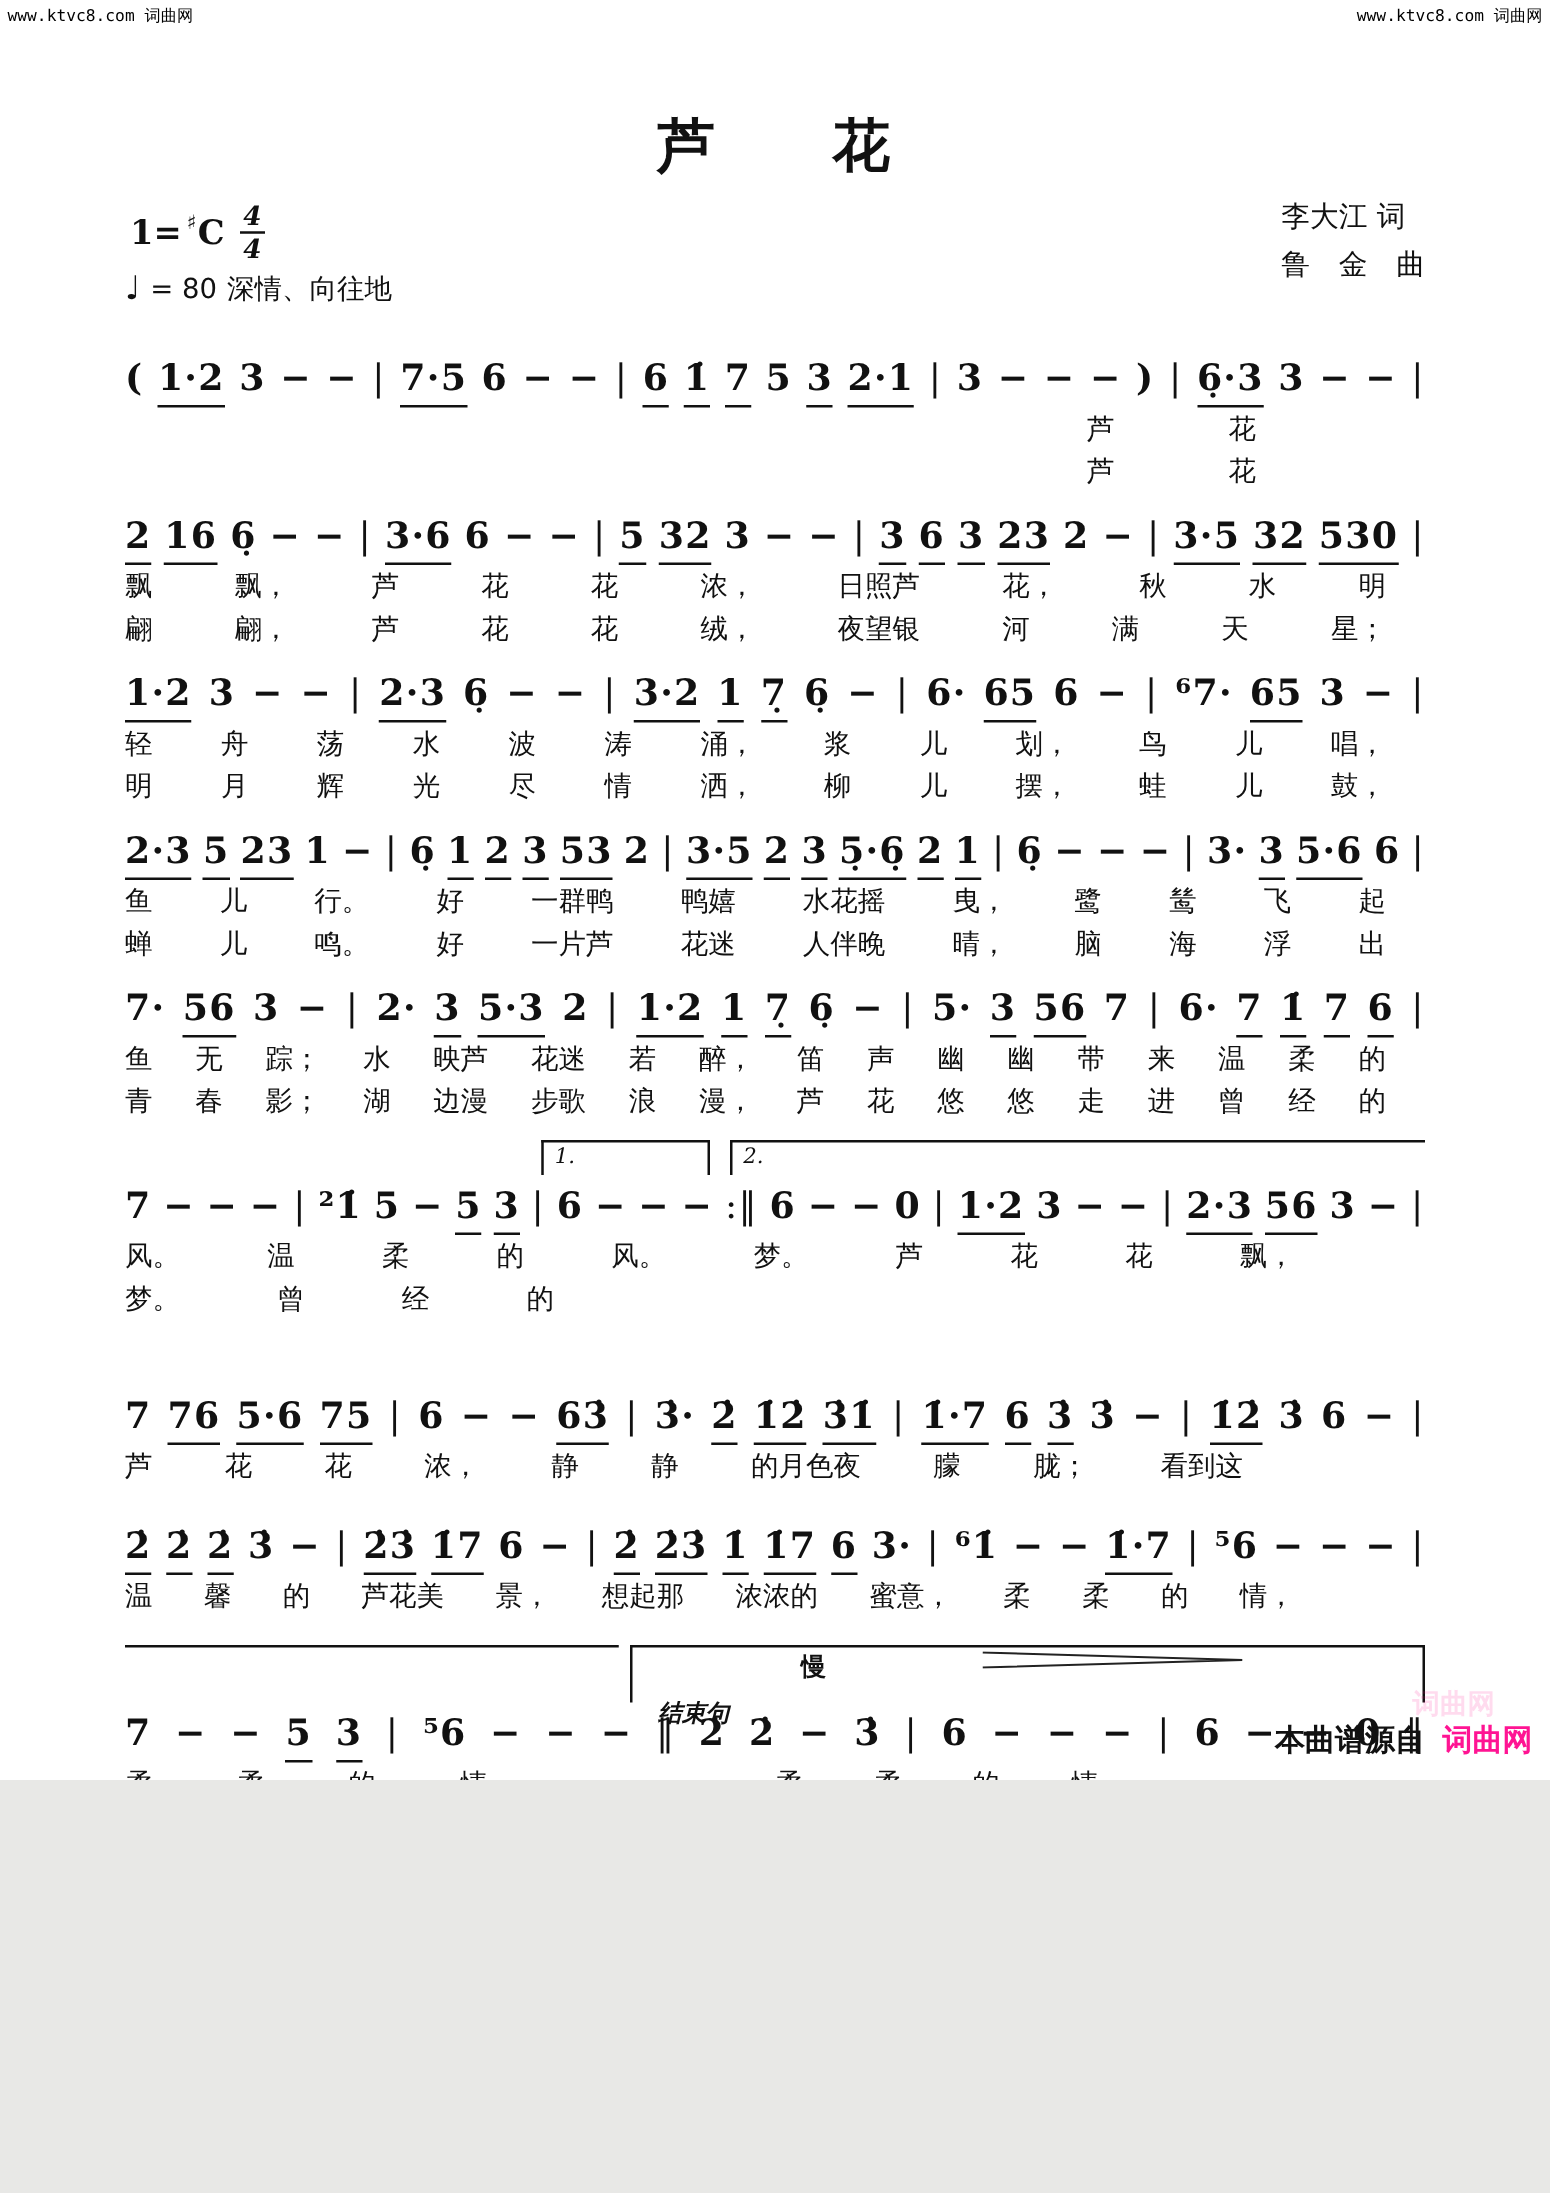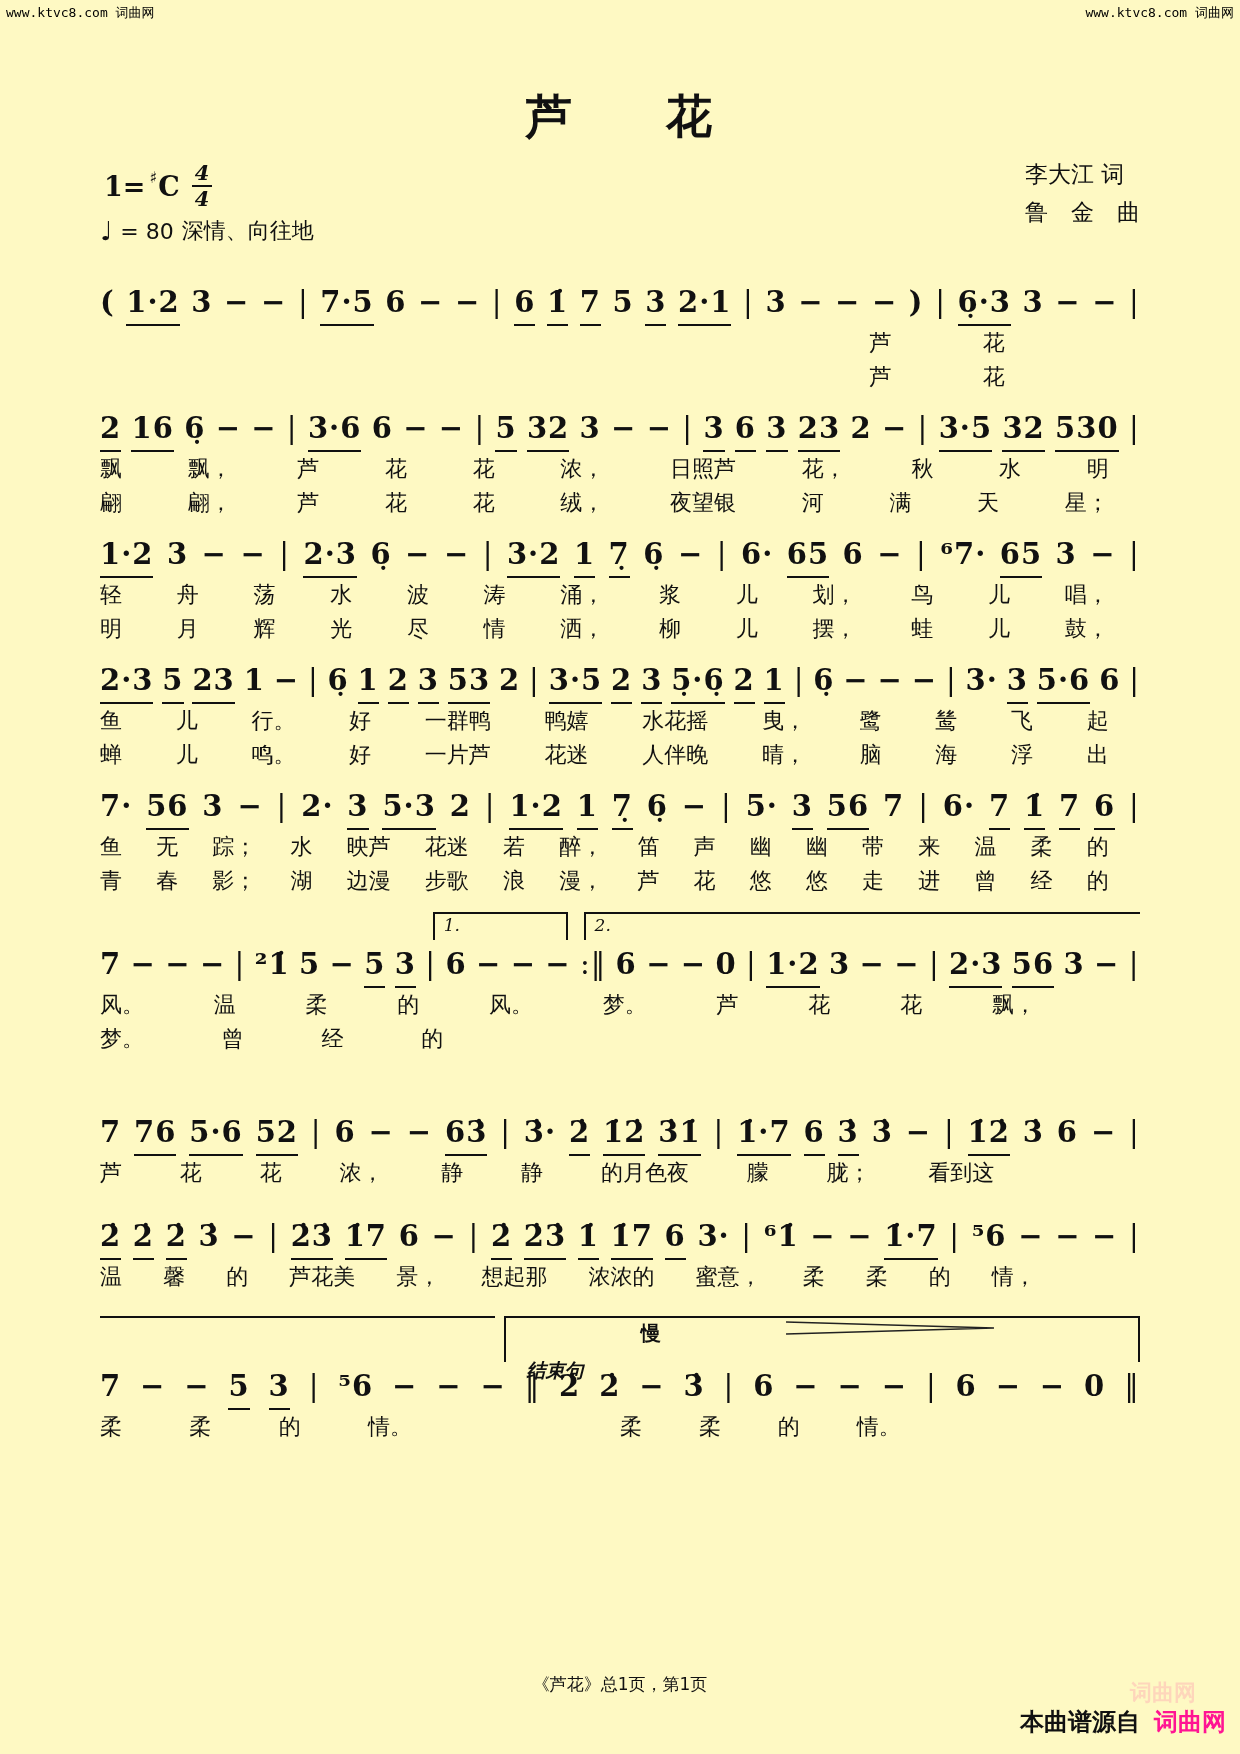--- a/index.html
+++ b/index.html
@@ -1,16 +1,16 @@
 <!DOCTYPE html>
 <html><head>
 <meta charset="utf-8">
 <style>
   html,body{margin:0;padding:0;background:#e8e8e6;}
-  .page{position:relative;width:1240px;height:1754px;margin:0 auto;background:#fef9c3;color:#111;
+  .page{position:relative;width:1240px;height:1424px;margin:0 auto;background:#ffffff;color:#111;
         font-family:"DejaVu Sans",sans-serif;overflow:hidden;}
   .wm{position:absolute;top:4px;font-family:"DejaVu Sans Mono",monospace;font-size:13px;color:#000;}
   .wm-left{left:6px;} .wm-right{right:6px;}
   .title{margin:86px 0 0 0;text-align:center;font-family:"DejaVu Serif",serif;font-weight:bold;font-size:46px;letter-spacing:2px;}
   .title span{display:inline-block;margin:0 46px;}
   .credits{position:absolute;top:156px;right:100px;font-size:23px;line-height:1.65;}
   .credits div{white-space:pre;}
   .keysig{margin:16px 0 0 104px;display:flex;align-items:center;font-family:"DejaVu Serif",serif;font-weight:bold;font-size:27px;height:44px;}
   .keysig .sharp{font-size:16px;vertical-align:super;position:relative;top:-9px;margin:0 1px 0 4px;font-family:"DejaVu Sans",sans-serif;}
   .meter{display:inline-flex;flex-direction:column;align-items:center;font-size:21px;line-height:1.05;margin-left:12px;}
@@ -443,21 +443,21 @@
             <span class="ltok">经</span>
             <span class="ltok">的</span>
           </div>
         </div>
       </div>
       <div class="system" style="margin-top: 56px;">
         <div class="notes-row">
           <span class="tok">7</span>
           <span class="tok beam">76</span>
           <span class="tok beam">5·6</span>
-          <span class="tok beam">52</span>
+          <span class="tok beam">75</span>
           <span class="tok bar">|</span>
           <span class="tok">6</span>
           <span class="tok">−</span>
           <span class="tok">−</span>
           <span class="tok beam">63̇</span>
           <span class="tok bar">|</span>
           <span class="tok">3̇·</span>
           <span class="tok beam">2̇</span>
           <span class="tok beam">1̇2̇</span>
           <span class="tok beam">3̇1̇</span>
@@ -583,19 +583,18 @@
           <div class="lyric-seg" style="left: 50%; width: 27%;">
             <span class="ltok">柔</span>
             <span class="ltok">柔</span>
             <span class="ltok">的</span>
             <span class="ltok">情。</span>
           </div>
         </div>
       </div>
     </div>
 
-  <div class="page-info">《芦花》总1页，第1页</div>
   <div class="source-shadow" style="color: rgb(255, 20, 147);">词曲网</div>
   <div class="source">
     <span>本曲谱源自</span><a class="site" style="text-decoration: none; cursor: pointer; color: rgb(255, 20, 147);">词曲网</a>
   </div>
 
 </div>
 
 </body></html>

